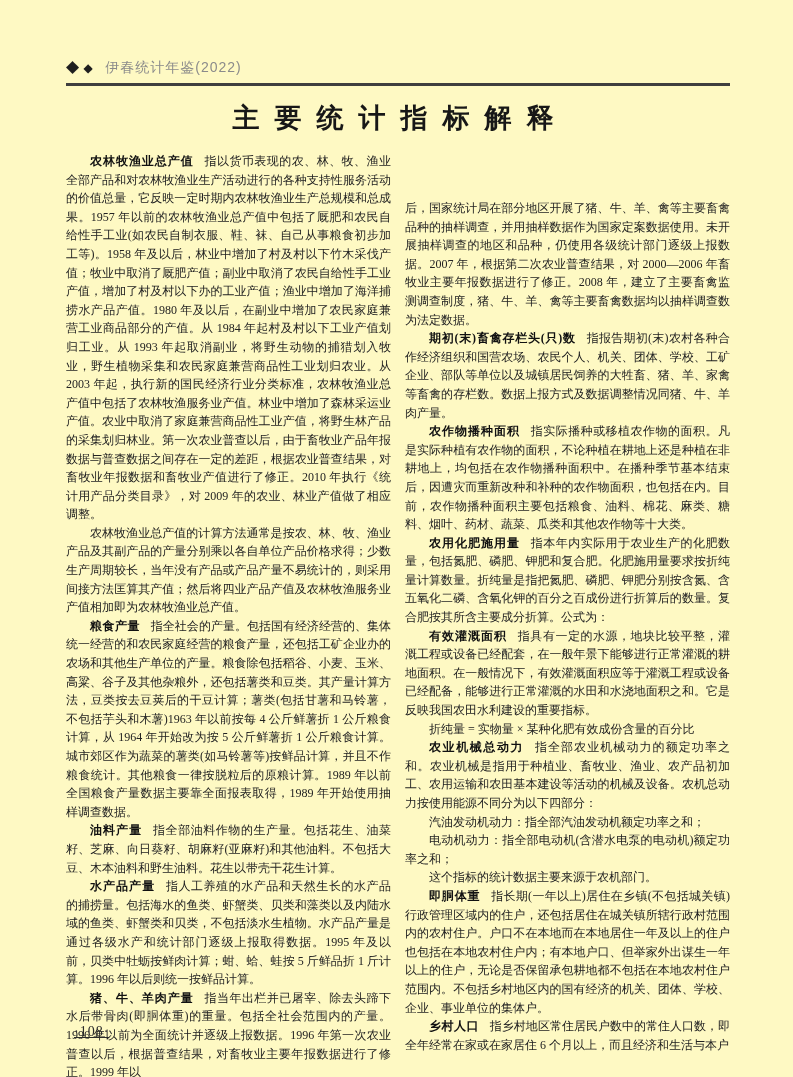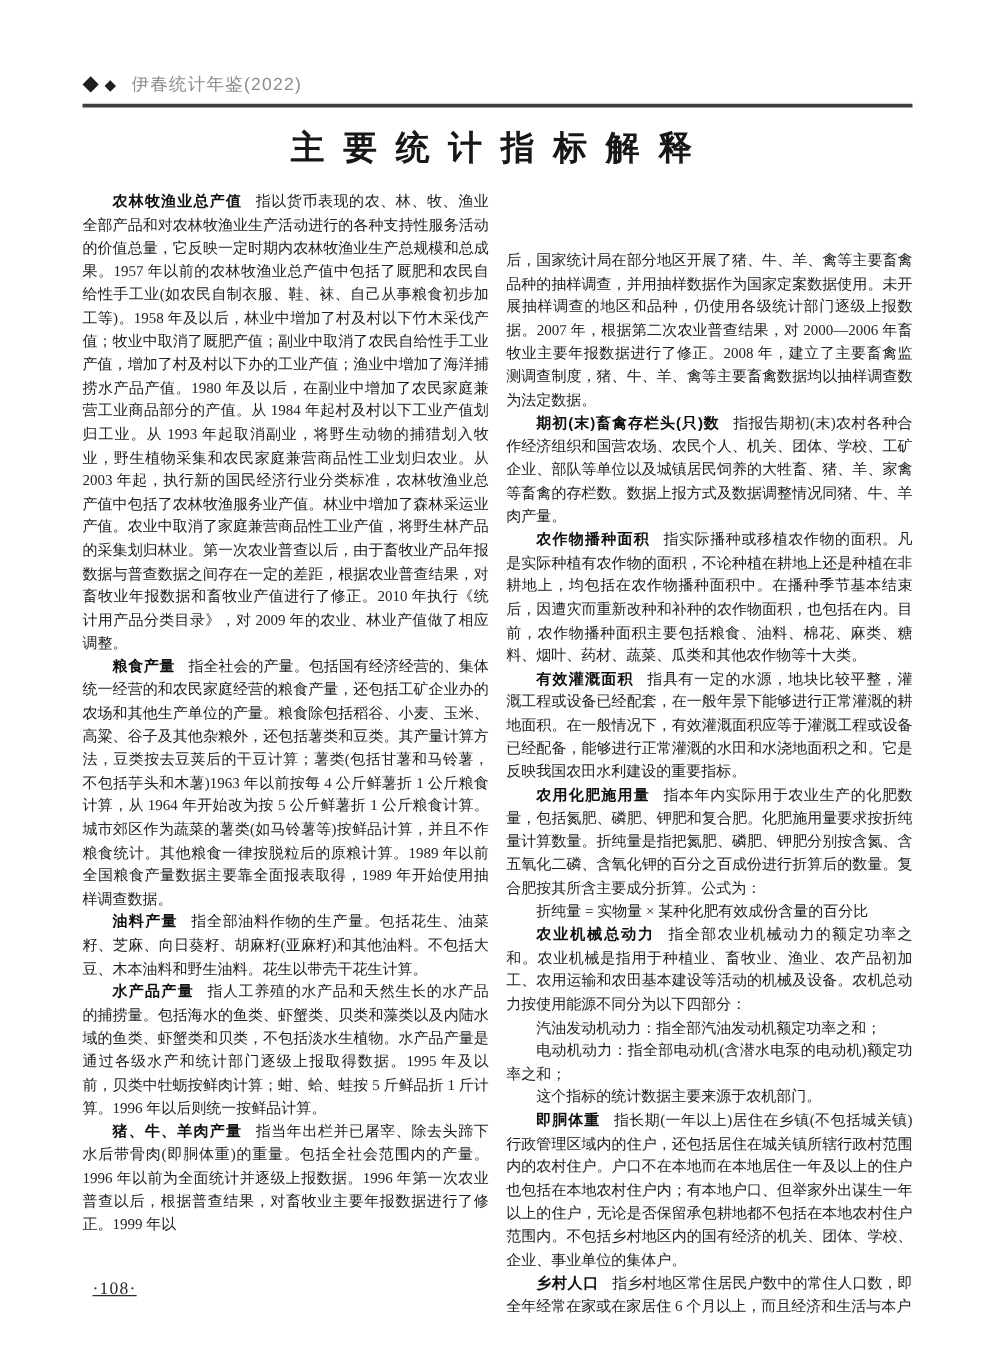--- a/index.html
+++ b/index.html
@@ -1,19 +1,19 @@
 <!DOCTYPE html>
 <html><head>
 <meta charset="utf-8">
 <style>
   html,body{margin:0;padding:0;background:#e8e8e8;}
   .page{
     position:relative;
     width:793px;height:1077px;
-    background:#ffffff;
+    background:#fef9c3;
     margin:0 auto;
     font-family:"Liberation Serif", serif;
     color:#1e1e1e;
     overflow:hidden;
     box-sizing:border-box;
   }
   .page-header{
     position:absolute;
     left:66px;top:58px;
     width:664px;
@@ -60,21 +60,21 @@
     line-height:18.6px;
     text-align:justify;
     color:#222222;
   }
   .para{
     margin:0;
     text-indent:2em;
   }
   .para.continuation{text-indent:0;margin-top:47px;}
   .term{
-    font-family:Liberation Sans, sans-serif;
+    font-family:Liberation Serif, serif;
     font-weight:bold;
     color:#111111;
     margin-right:0.9em;
     letter-spacing:0.5px;
   }
   .page-footer{
     position:absolute;
     left:74px;top:1024px;
     font-size:14px;
     color:#2a2a2a;
@@ -95,31 +95,32 @@
       <span class="yearbook-title">伊春统计年鉴(2022)</span>
     </span>
     <div class="header-rule"></div>
   </header>
 
   <h1 class="page-title">主要统计指标解释</h1>
 
   <main class="body-columns">
     <div class="column">
         <p class="para"><b class="term">农林牧渔业总产值</b>指以货币表现的农、林、牧、渔业全部产品和对农林牧渔业生产活动进行的各种支持性服务活动的价值总量，它反映一定时期内农林牧渔业生产总规模和总成果。1957 年以前的农林牧渔业总产值中包括了厩肥和农民自给性手工业(如农民自制衣服、鞋、袜、自己从事粮食初步加工等)。1958 年及以后，林业中增加了村及村以下竹木采伐产值；牧业中取消了厩肥产值；副业中取消了农民自给性手工业产值，增加了村及村以下办的工业产值；渔业中增加了海洋捕捞水产品产值。1980 年及以后，在副业中增加了农民家庭兼营工业商品部分的产值。从 1984 年起村及村以下工业产值划归工业。从 1993 年起取消副业，将野生动物的捕猎划入牧业，野生植物采集和农民家庭兼营商品性工业划归农业。从 2003 年起，执行新的国民经济行业分类标准，农林牧渔业总产值中包括了农林牧渔服务业产值。林业中增加了森林采运业产值。农业中取消了家庭兼营商品性工业产值，将野生林产品的采集划归林业。第一次农业普查以后，由于畜牧业产品年报数据与普查数据之间存在一定的差距，根据农业普查结果，对畜牧业年报数据和畜牧业产值进行了修正。2010 年执行《统计用产品分类目录》，对 2009 年的农业、林业产值做了相应调整。</p>
+        <p class="para">农林牧渔业总产值的计算方法通常是按农、林、牧、渔业产品及其副产品的产量分别乘以各自单位产品价格求得；少数生产周期较长，当年没有产品或产品产量不易统计的，则采用间接方法匡算其产值；然后将四业产品产值及农林牧渔服务业产值相加即为农林牧渔业总产值。</p>
         <p class="para"><b class="term">粮食产量</b>指全社会的产量。包括国有经济经营的、集体统一经营的和农民家庭经营的粮食产量，还包括工矿企业办的农场和其他生产单位的产量。粮食除包括稻谷、小麦、玉米、高粱、谷子及其他杂粮外，还包括薯类和豆类。其产量计算方法，豆类按去豆荚后的干豆计算；薯类(包括甘薯和马铃薯，不包括芋头和木薯)1963 年以前按每 4 公斤鲜薯折 1 公斤粮食计算，从 1964 年开始改为按 5 公斤鲜薯折 1 公斤粮食计算。城市郊区作为蔬菜的薯类(如马铃薯等)按鲜品计算，并且不作粮食统计。其他粮食一律按脱粒后的原粮计算。1989 年以前全国粮食产量数据主要靠全面报表取得，1989 年开始使用抽样调查数据。</p>
         <p class="para"><b class="term">油料产量</b>指全部油料作物的生产量。包括花生、油菜籽、芝麻、向日葵籽、胡麻籽(亚麻籽)和其他油料。不包括大豆、木本油料和野生油料。花生以带壳干花生计算。</p>
         <p class="para"><b class="term">水产品产量</b>指人工养殖的水产品和天然生长的水产品的捕捞量。包括海水的鱼类、虾蟹类、贝类和藻类以及内陆水域的鱼类、虾蟹类和贝类，不包括淡水生植物。水产品产量是通过各级水产和统计部门逐级上报取得数据。1995 年及以前，贝类中牡蛎按鲜肉计算；蚶、蛤、蛙按 5 斤鲜品折 1 斤计算。1996 年以后则统一按鲜品计算。</p>
         <p class="para"><b class="term">猪、牛、羊肉产量</b>指当年出栏并已屠宰、除去头蹄下水后带骨肉(即胴体重)的重量。包括全社会范围内的产量。1996 年以前为全面统计并逐级上报数据。1996 年第一次农业普查以后，根据普查结果，对畜牧业主要年报数据进行了修正。1999 年以</p>
       </div>
     <div class="column">
         <p class="para continuation">后，国家统计局在部分地区开展了猪、牛、羊、禽等主要畜禽品种的抽样调查，并用抽样数据作为国家定案数据使用。未开展抽样调查的地区和品种，仍使用各级统计部门逐级上报数据。2007 年，根据第二次农业普查结果，对 2000—2006 年畜牧业主要年报数据进行了修正。2008 年，建立了主要畜禽监测调查制度，猪、牛、羊、禽等主要畜禽数据均以抽样调查数为法定数据。</p>
         <p class="para"><b class="term">期初(末)畜禽存栏头(只)数</b>指报告期初(末)农村各种合作经济组织和国营农场、农民个人、机关、团体、学校、工矿企业、部队等单位以及城镇居民饲养的大牲畜、猪、羊、家禽等畜禽的存栏数。数据上报方式及数据调整情况同猪、牛、羊肉产量。</p>
         <p class="para"><b class="term">农作物播种面积</b>指实际播种或移植农作物的面积。凡是实际种植有农作物的面积，不论种植在耕地上还是种植在非耕地上，均包括在农作物播种面积中。在播种季节基本结束后，因遭灾而重新改种和补种的农作物面积，也包括在内。目前，农作物播种面积主要包括粮食、油料、棉花、麻类、糖料、烟叶、药材、蔬菜、瓜类和其他农作物等十大类。</p>
+        <p class="para"><b class="term">农用化肥施用量</b>指本年内实际用于农业生产的化肥数量，包括氮肥、磷肥、钾肥和复合肥。化肥施用量要求按折纯量计算数量。折纯量是指把氮肥、磷肥、钾肥分别按含氮、含五氧化二磷、含氧化钾的百分之百成份进行折算后的数量。复合肥按其所含主要成分折算。公式为：</p>
         <p class="para"><b class="term">有效灌溉面积</b>指具有一定的水源，地块比较平整，灌溉工程或设备已经配套，在一般年景下能够进行正常灌溉的耕地面积。在一般情况下，有效灌溉面积应等于灌溉工程或设备已经配备，能够进行正常灌溉的水田和水浇地面积之和。它是反映我国农田水利建设的重要指标。</p>
-        <p class="para"><b class="term">农用化肥施用量</b>指本年内实际用于农业生产的化肥数量，包括氮肥、磷肥、钾肥和复合肥。化肥施用量要求按折纯量计算数量。折纯量是指把氮肥、磷肥、钾肥分别按含氮、含五氧化二磷、含氧化钾的百分之百成份进行折算后的数量。复合肥按其所含主要成分折算。公式为：</p>
         <p class="para">折纯量 = 实物量 × 某种化肥有效成份含量的百分比</p>
         <p class="para"><b class="term">农业机械总动力</b>指全部农业机械动力的额定功率之和。农业机械是指用于种植业、畜牧业、渔业、农产品初加工、农用运输和农田基本建设等活动的机械及设备。农机总动力按使用能源不同分为以下四部分：</p>
         <p class="para">汽油发动机动力：指全部汽油发动机额定功率之和；</p>
         <p class="para">电动机动力：指全部电动机(含潜水电泵的电动机)额定功率之和；</p>
         <p class="para">这个指标的统计数据主要来源于农机部门。</p>
         <p class="para"><b class="term">即胴体重</b>指长期(一年以上)居住在乡镇(不包括城关镇)行政管理区域内的住户，还包括居住在城关镇所辖行政村范围内的农村住户。户口不在本地而在本地居住一年及以上的住户也包括在本地农村住户内；有本地户口、但举家外出谋生一年以上的住户，无论是否保留承包耕地都不包括在本地农村住户范围内。不包括乡村地区内的国有经济的机关、团体、学校、企业、事业单位的集体户。</p>
         <p class="para"><b class="term">乡村人口</b>指乡村地区常住居民户数中的常住人口数，即全年经常在家或在家居住 6 个月以上，而且经济和生活与本户</p>
       </div>
   </main>
 

